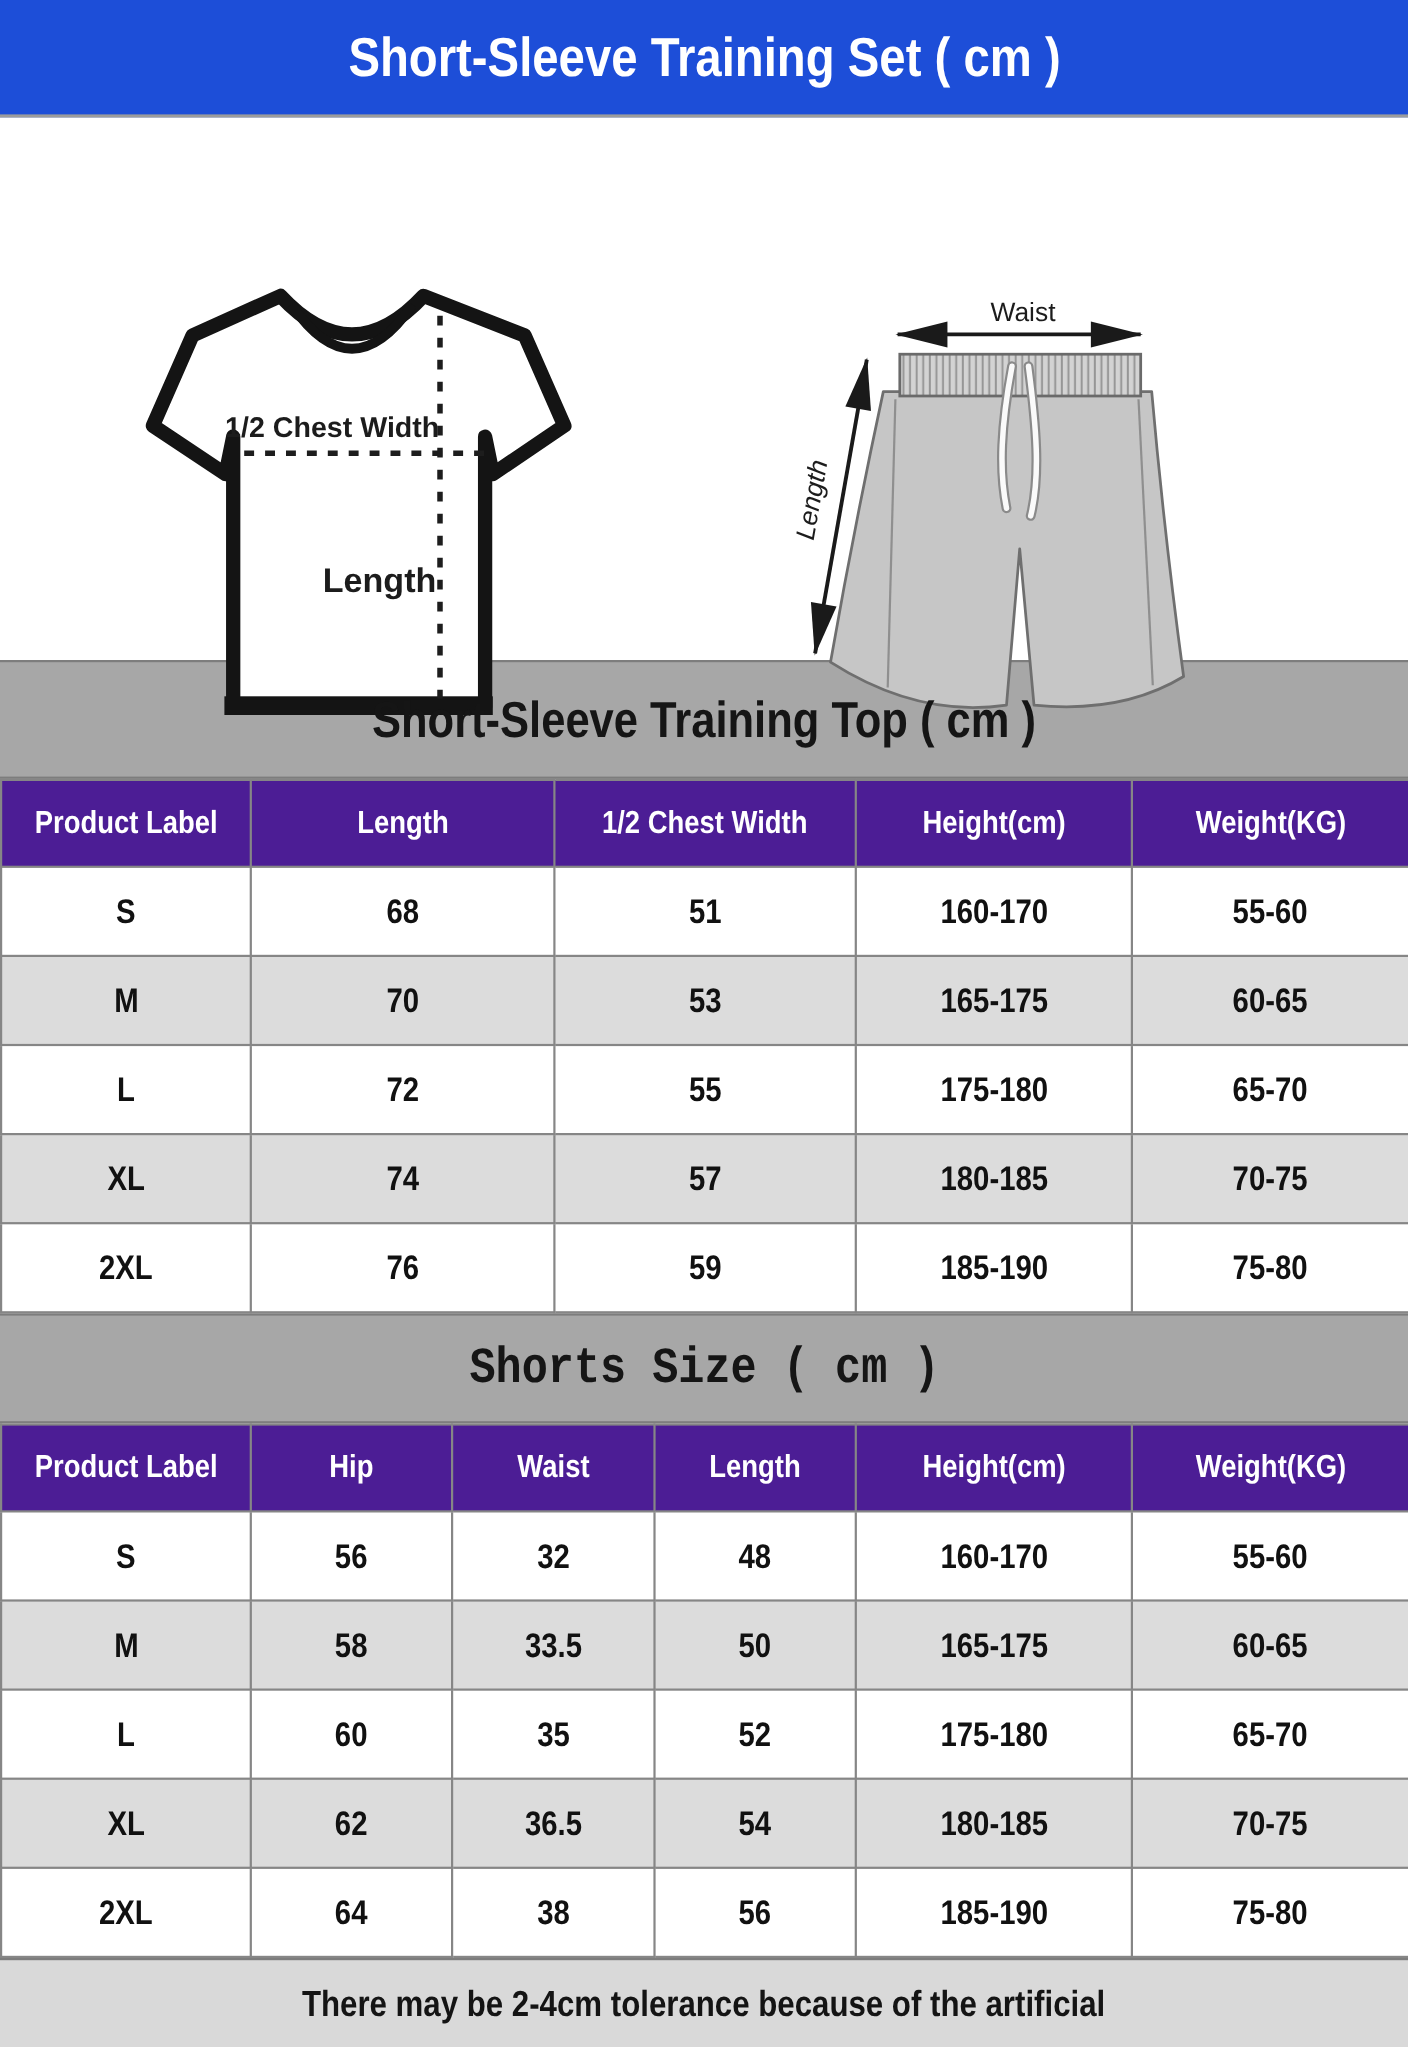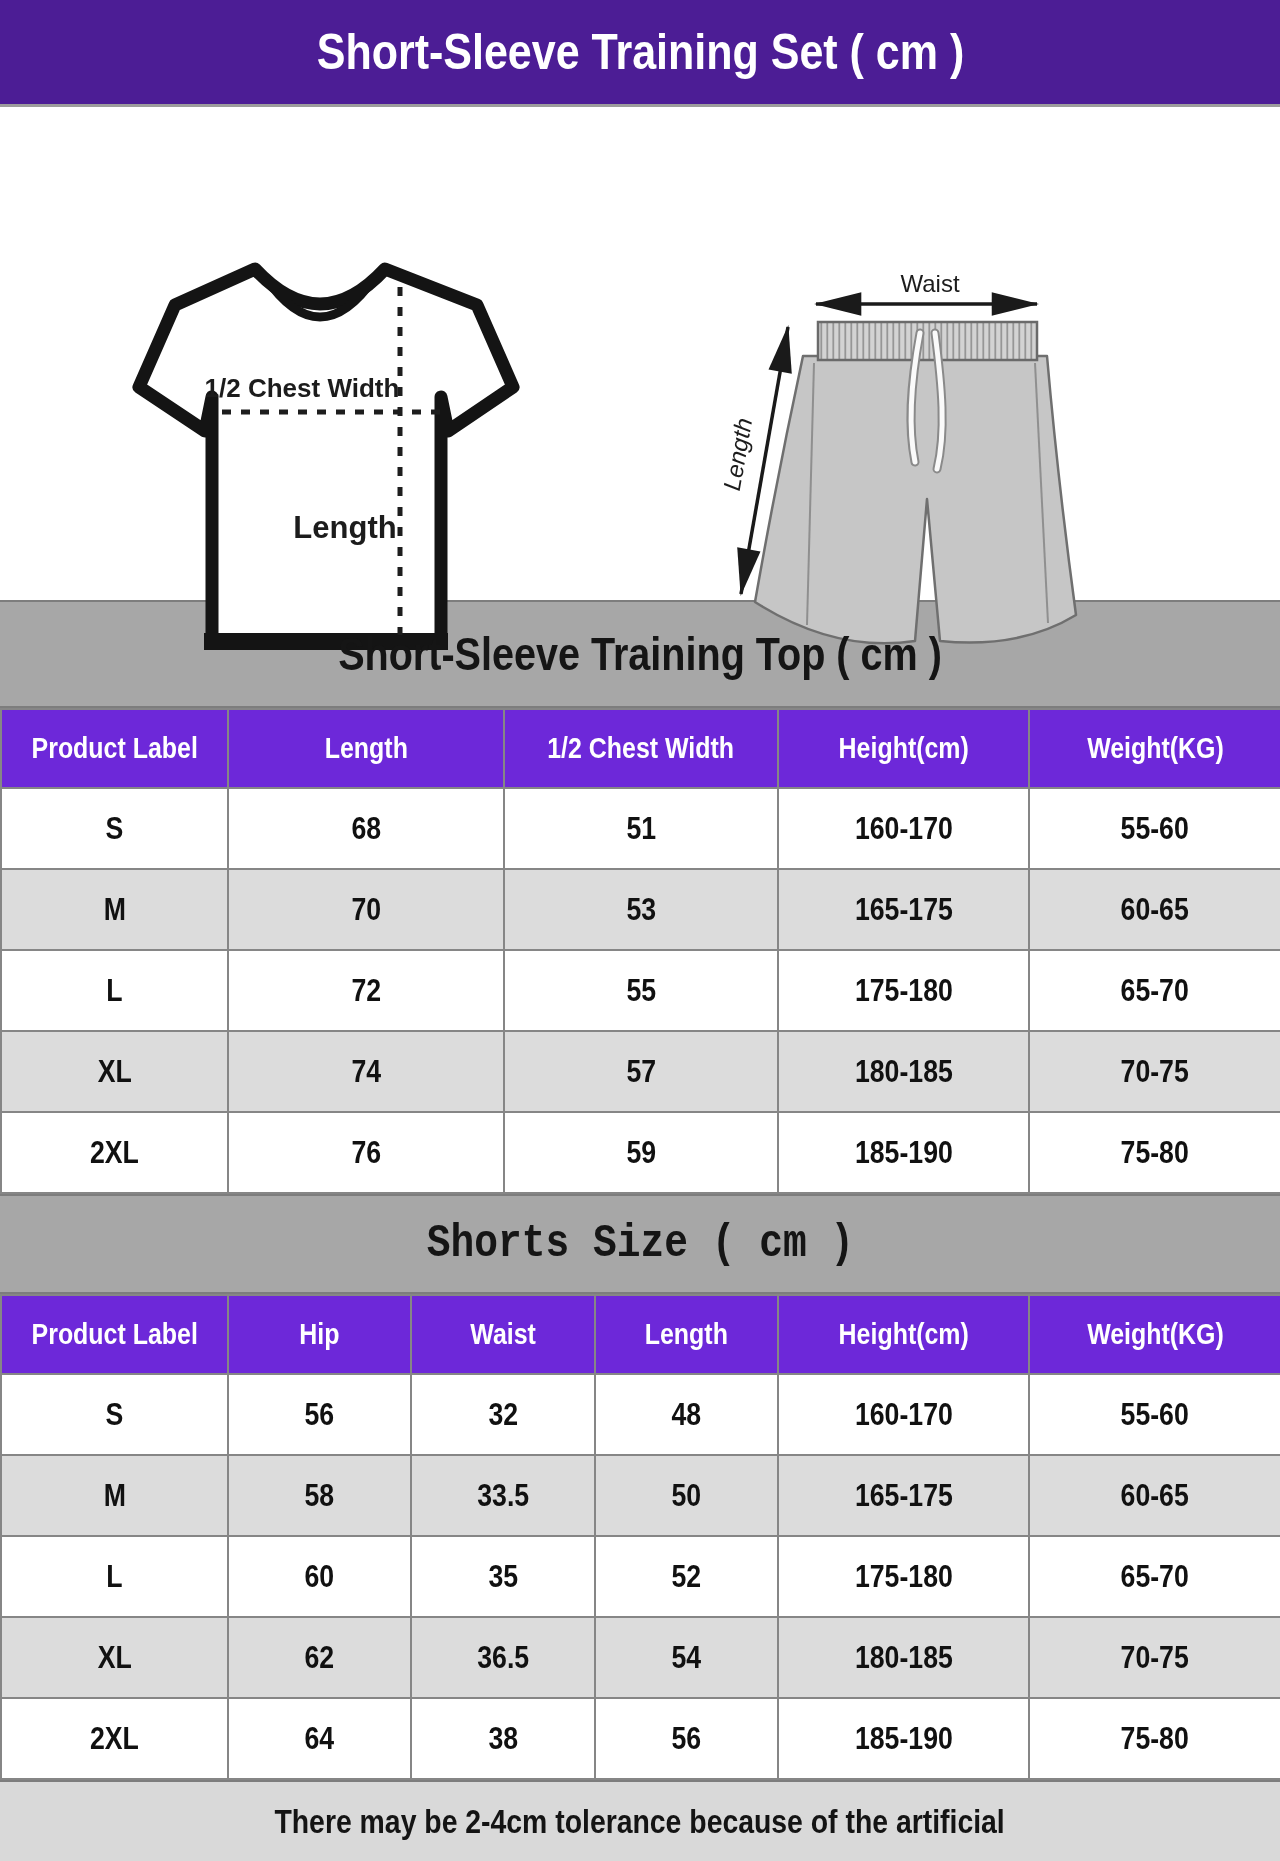--- a/index.html
+++ b/index.html
@@ -6,21 +6,21 @@
   body{
     width:1280px;height:1861px;
     background:#ffffff;
     font-family:"Liberation Sans","DejaVu Sans",sans-serif;
     overflow:hidden;
   }
   .cond{display:inline-block;transform:scaleX(.86);transform-origin:center;white-space:nowrap;}
 
   
   .title-bar{
-    height:107px;background:#4c1d95;
+    height:107px;background:#1d4ed8;
     display:flex;align-items:center;justify-content:center;
     border-bottom:3px solid #9c9c9c;box-sizing:border-box;
   }
   .title-bar h1{
     margin:0;color:#ffffff;font-size:50px;font-weight:700;letter-spacing:0px;
   }
 
   
   .diagrams{position:relative;height:493px;background:#ffffff;}
   .diagrams svg{position:absolute;display:block;}
@@ -35,21 +35,21 @@
   }
   .band-top{height:108px;}
   .band-shorts{height:100px;font-family:Liberation Mono, monospace;}
   .band span{font-size:46px;font-weight:700;color:#151515;}
 
   
   table{width:1280px;border-collapse:collapse;table-layout:fixed;}
   th,td{border:2px solid #868686;text-align:center;vertical-align:middle;padding:0;}
   thead tr{height:79px;}
   tbody tr{height:81px;}
-  th{background:#6d28d9;color:#ffffff;font-size:29px;font-weight:700;}
+  th{background:#4c1d95;color:#ffffff;font-size:29px;font-weight:700;}
   td{font-size:31px;font-weight:700;color:#111111;background:#ffffff;}
   tbody tr:nth-child(even) td{background:#dcdcdc;}
 
   
   #top-size-table col.c1{width:227px;}
   #top-size-table col.c2{width:276px;}
   #top-size-table col.c3{width:274px;}
   #top-size-table col.c4{width:251px;}
   #top-size-table col.c5{width:252px;}
   

